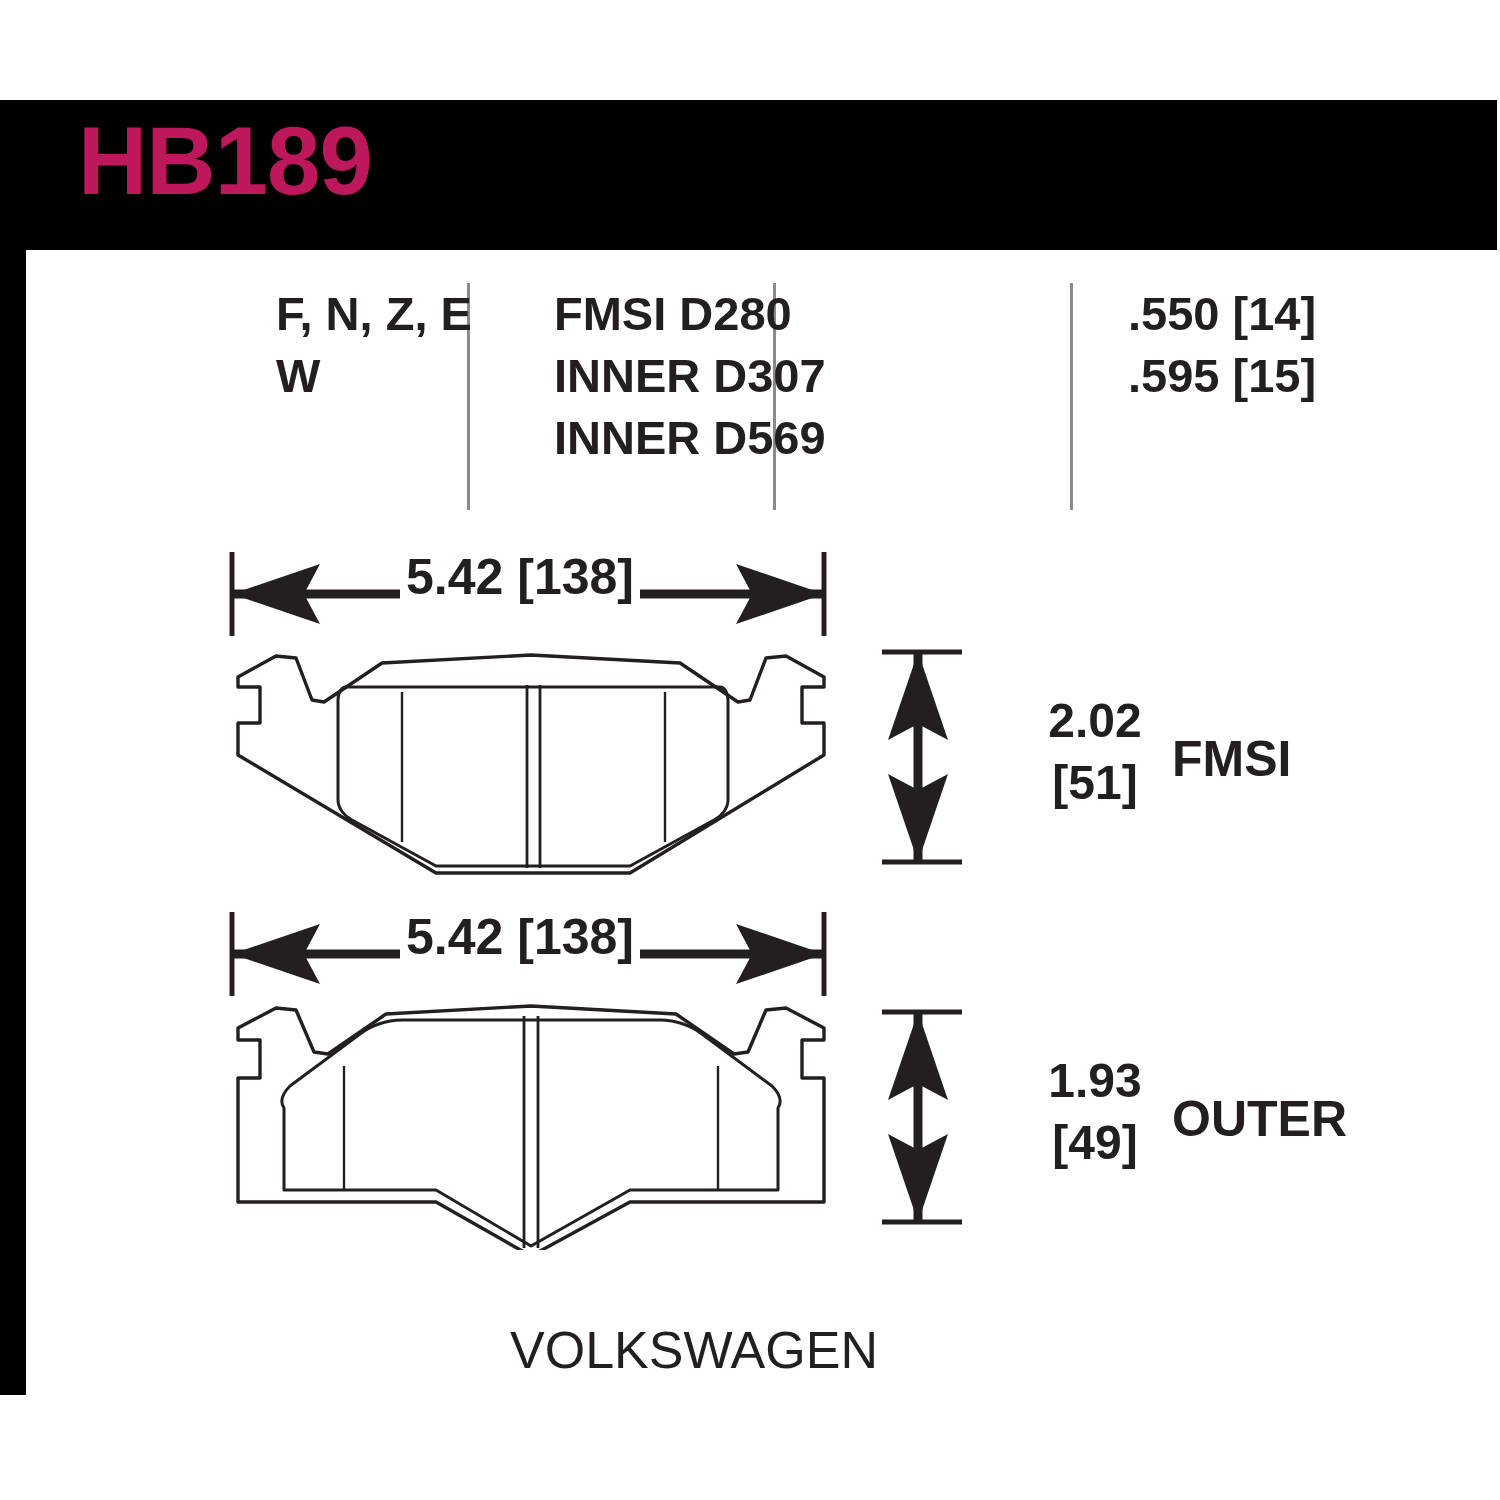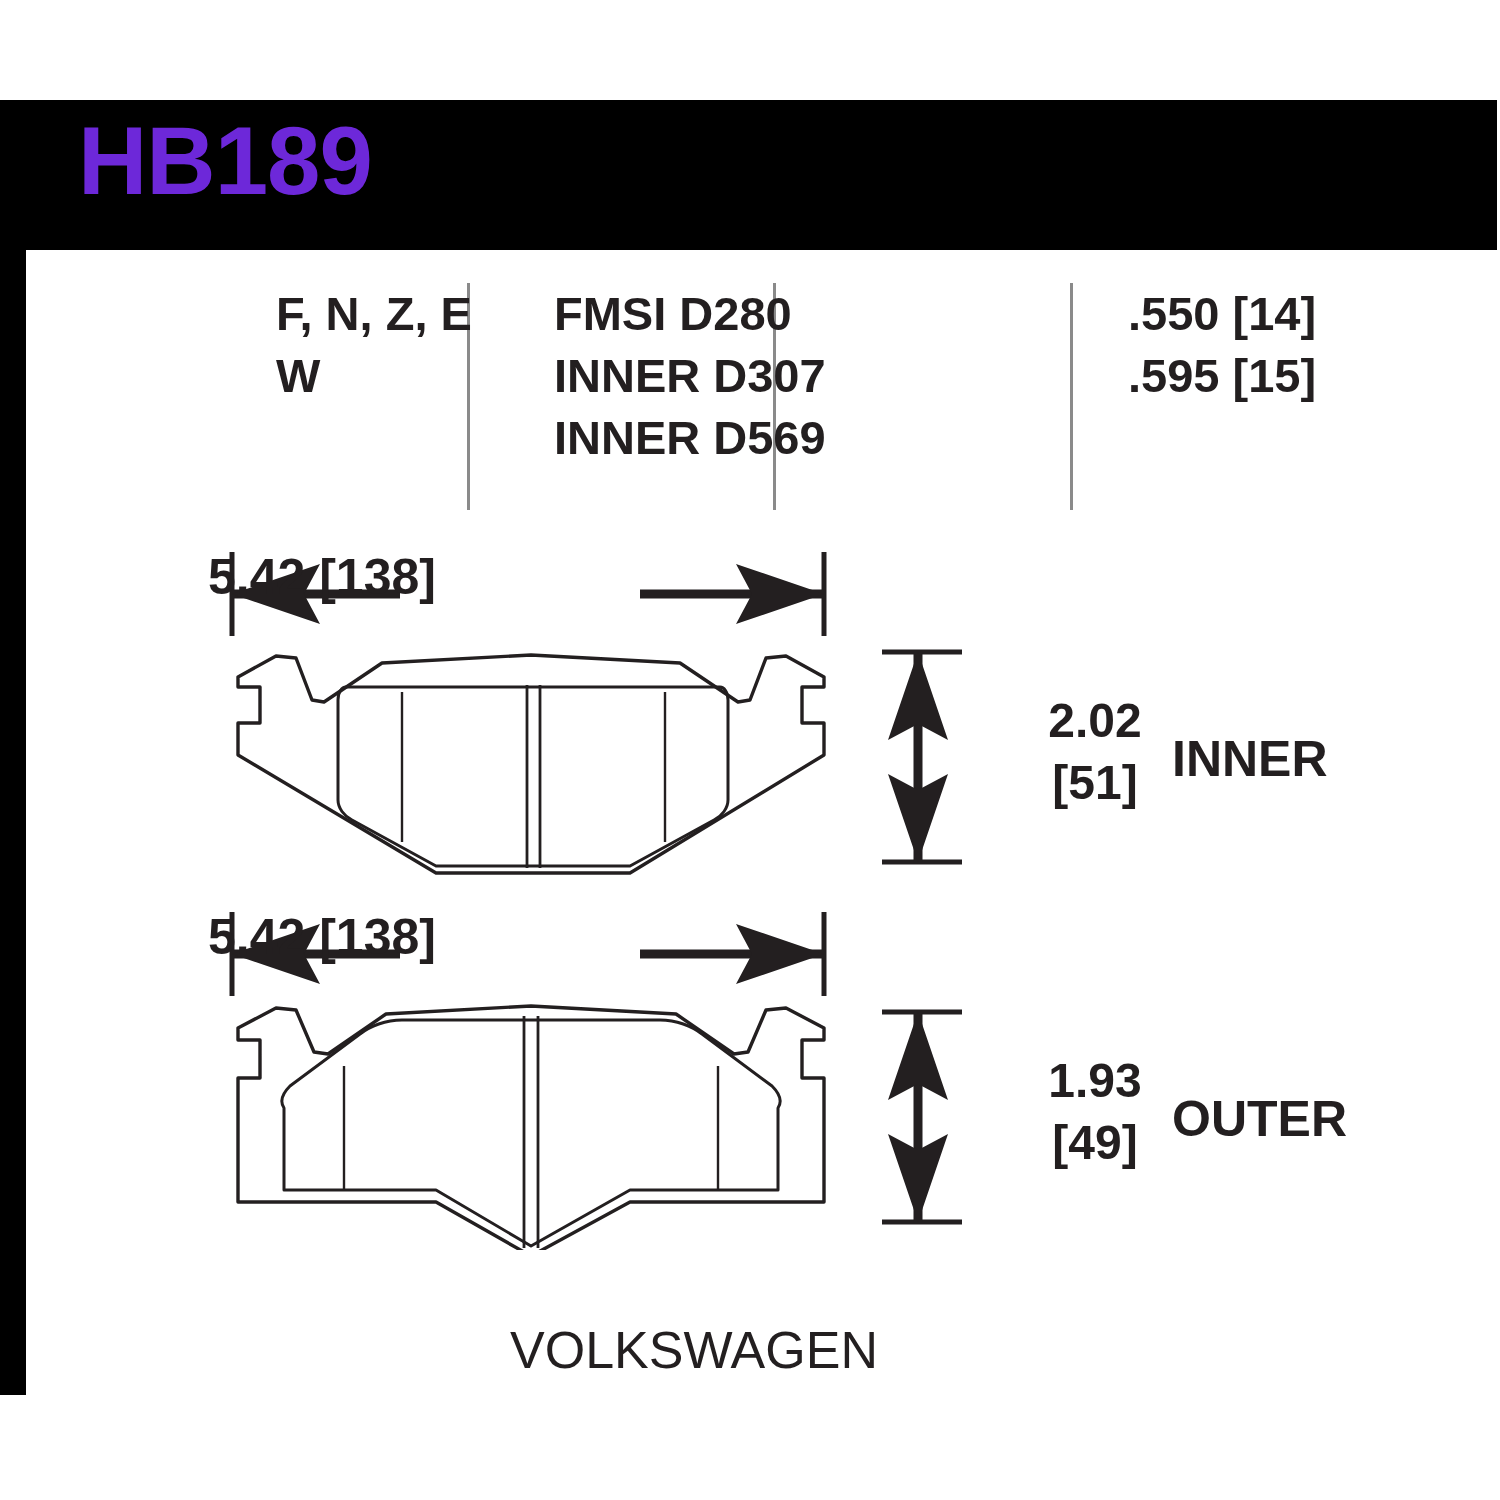--- a/index.html
+++ b/index.html
@@ -26,21 +26,21 @@
     width: 1497px;
     height: 150px;
     background: #000000;
   }
   .header-title {
     position: absolute;
     left: 78px;
     top: 113px;
     font-size: 96px;
     font-weight: bold;
-    color: #6d28d9;
+    color: #be185d;
     letter-spacing: -1px;
     line-height: 1;
     font-family: "Liberation Sans", sans-serif;
   }
   .left-bar {
     position: absolute;
     left: 0;
     top: 250px;
     width: 26px;
     height: 1145px;
@@ -93,23 +93,24 @@
   
   .hdim {
     position: absolute;
     width: 640px;
     height: 110px;
   }
   .hdim-top { left: 200px; top: 540px; }
   .hdim-bot { left: 200px; top: 900px; }
   .hdim-label {
     position: absolute;
-    left: 8px;
+    left: 0;
     top: 8px;
     width: 640px;
+    text-align: center;
     font-size: 50px;
     font-weight: bold;
     color: #231f20;
     font-family: "Liberation Sans", sans-serif;
   }
 
   
   .vdim {
     position: absolute;
     width: 120px;
@@ -382,21 +383,21 @@
       <line x1="12" y1="222" x2="92" y2="222" stroke="#231f20" stroke-width="5"></line>
       <line x1="48" y1="12" x2="48" y2="222" stroke="#231f20" stroke-width="9"></line>
       <polygon points="48,12 18,100 48,84 78,100" fill="#231f20"></polygon>
       <polygon points="48,222 18,134 48,150 78,134" fill="#231f20"></polygon>
     </svg>
   </div>
   <div class="vdim-text vdim-text-inner">
     <div>2.02</div>
     <div>[51]</div>
   </div>
-  <div class="side-label side-label-inner">INNER</div>
+  <div class="side-label side-label-inner">FMSI</div>
 
   <div class="vdim vdim-outer">
     <svg width="120" height="240" viewBox="0 0 120 240">
       <line x1="12" y1="12" x2="92" y2="12" stroke="#231f20" stroke-width="5"></line>
       <line x1="12" y1="222" x2="92" y2="222" stroke="#231f20" stroke-width="5"></line>
       <line x1="48" y1="12" x2="48" y2="222" stroke="#231f20" stroke-width="9"></line>
       <polygon points="48,12 18,100 48,84 78,100" fill="#231f20"></polygon>
       <polygon points="48,222 18,134 48,150 78,134" fill="#231f20"></polygon>
     </svg>
   </div>

